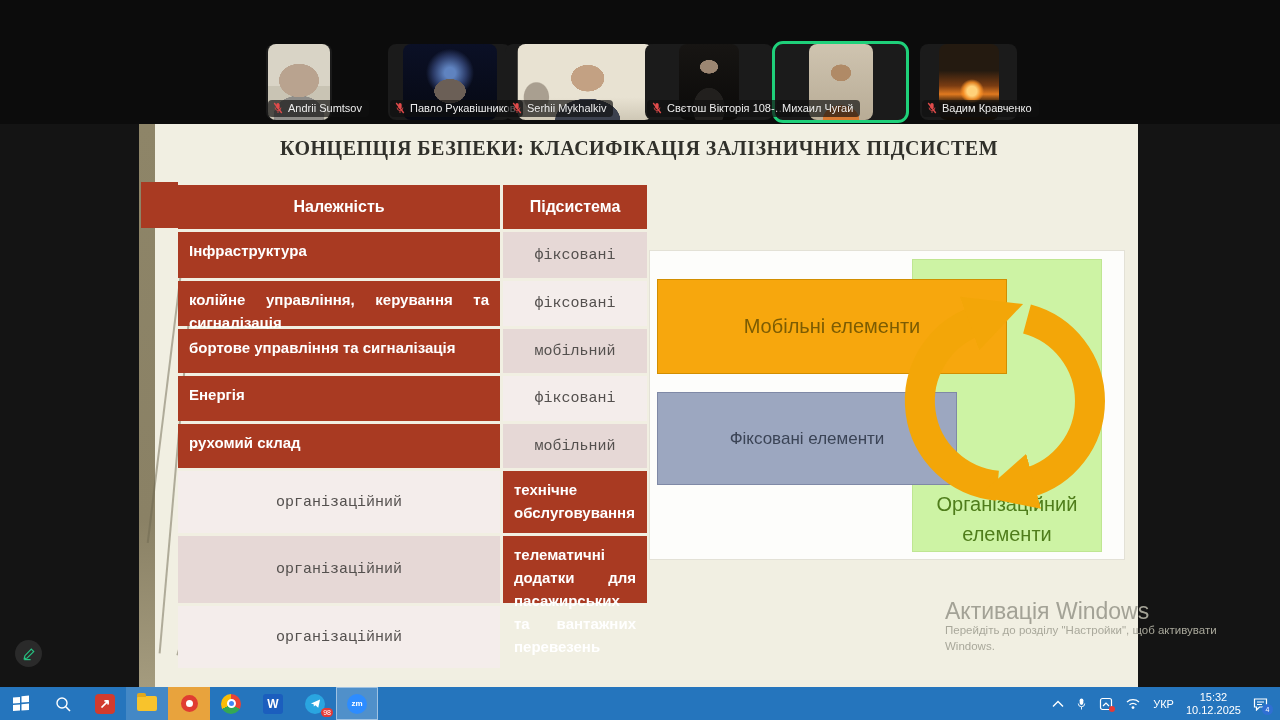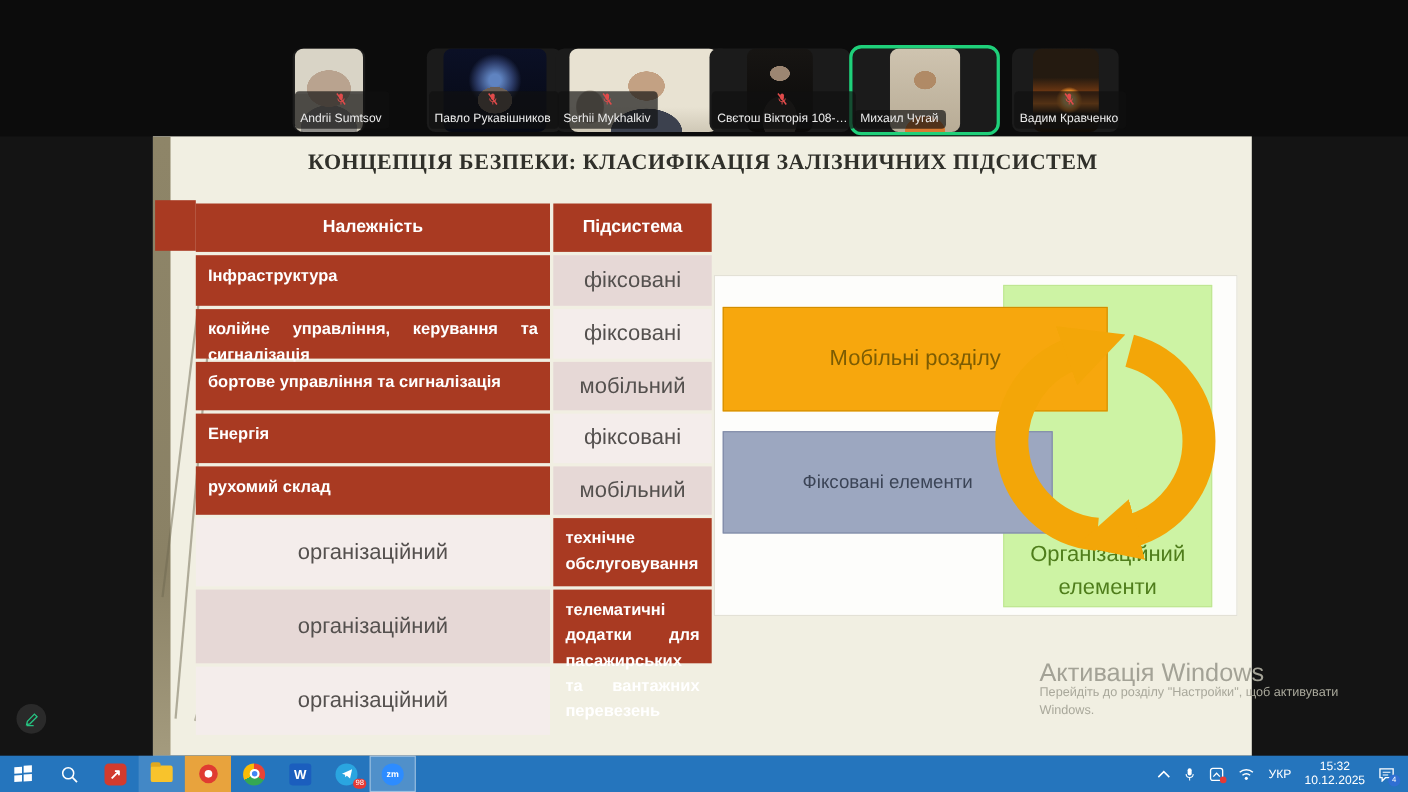--- a/index.html
+++ b/index.html
@@ -13,21 +13,21 @@
   .win-btn { width:18px; height:18px; display:flex; align-items:center; justify-content:center; cursor:default; }
   .win-btn svg { stroke:#e8e8e8; stroke-width:1.4; fill:none; }
 
   
   #pstrip { top:0; left:0; width:1280px; height:124px; background:#0c0c0c; }
   .tile { position:absolute; top:44px; height:76px; border-radius:8px; background:#1b1b1b; }
   .tile .vid { position:absolute; top:0; bottom:0; left:50%; transform:translateX(-50%); border-radius:8px; }
   .tile.active { outline:3px solid #1fd07a; outline-offset:0; }
   .plabel { position:absolute; left:2px; bottom:3px; display:flex; align-items:center; gap:5px;
             background:rgba(16,16,16,.68); color:#ececec; font-size:11px; line-height:14px;
-            padding:1px 7px 2px 5px; border-radius:4px; white-space:nowrap; z-index:5;flex-direction:column; }
+            padding:1px 7px 2px 5px; border-radius:4px; white-space:nowrap; z-index:5; }
   .plabel svg { flex:0 0 auto; }
 
   
   .v-andrii  { width:58px; background:
       radial-gradient(ellipse 36px 30px at 50% 48%, #b9a38f 0 55%, transparent 56%),
       radial-gradient(ellipse 42px 34px at 50% 95%, #8e8c88 0 60%, transparent 61%),
       linear-gradient(#d9d4c6 0 55%, #c9c4b4 55% 100%); }
   .v-pavlo   { width:94px; background:
       radial-gradient(ellipse 26px 20px at 50% 62%, #6b5f56 0 60%, transparent 61%),
       radial-gradient(circle 30px at 50% 38%, #5f83c0 0 18%, #2b3a66 55%, transparent 80%),
@@ -60,21 +60,21 @@
 
   
   #tbl-tab { position:absolute; left:2px; top:58px; width:37px; height:46px; background:#a93a22; }
   #stable { position:absolute; left:39px; top:61px; display:grid;
             grid-template-columns:322px 144px; grid-template-rows:44px 46px 45px 44px 45px 44px 62px 67px 62px;
             gap:3px; }
   .th { background:#a93a22; color:#fff; font-weight:bold; font-size:16px;
         display:flex; align-items:center; justify-content:center; }
   .c1 { background:#a93a22; color:#fff; font-weight:bold; font-size:15px; line-height:23px;
         padding:7px 11px 0 11px; text-align:justify; }
-  .c2 { color:#54504e; font-size:20px; display:flex; align-items:center; justify-content:center; }
+  .c2 { color:#54504e; font-size:15px; display:flex; align-items:center; justify-content:center;font-family:Liberation Mono, monospace; }
   .c2.odd  { background:#e6d8d6; }
   .c2.even { background:#f4edeb; }
 
   
   #panel { position:absolute; left:510px; top:126px; width:476px; height:310px;
            background:#fdfdfb; border:1px solid #e3e1d6; }
   #g-rect { position:absolute; left:262px; top:8px; width:190px; height:293px;
             background:#cdf3a4; border:1px solid #bfe692; }
   #o-rect { position:absolute; left:7px; top:28px; width:350px; height:95px;
             background:#f7a70d; border:1px solid #d28e00;
@@ -267,21 +267,21 @@
       <div class="c1">технічне обслуговування</div>
       <div class="c2 odd">організаційний</div>
 
       <div class="c1">телематичні додатки для пасажирських та вантажних перевезень</div>
       <div class="c2 even">організаційний</div>
     </div>
 
     <div id="panel">
       <div id="g-rect"></div>
       <div id="o-rect">
-        <span>Мобільні розділу</span>
+        <span>Мобільні елементи</span>
       </div>
       <div id="f-rect">
         <span>Фіксовані елементи</span>
       </div>
       <div id="org-label">
         <div>Організаційний</div>
         <div>елементи</div>
       </div>
       <svg id="cycle" width="230" height="270" viewBox="0 0 230 270">
         <defs>

